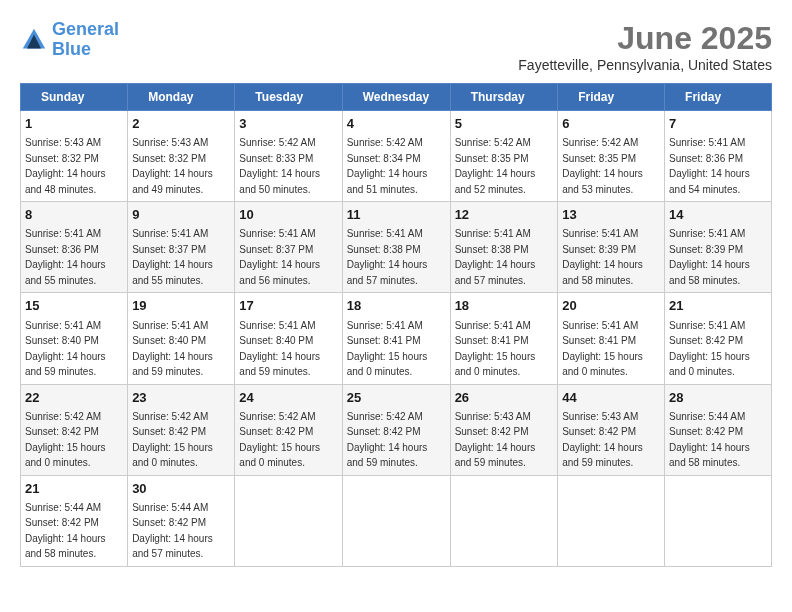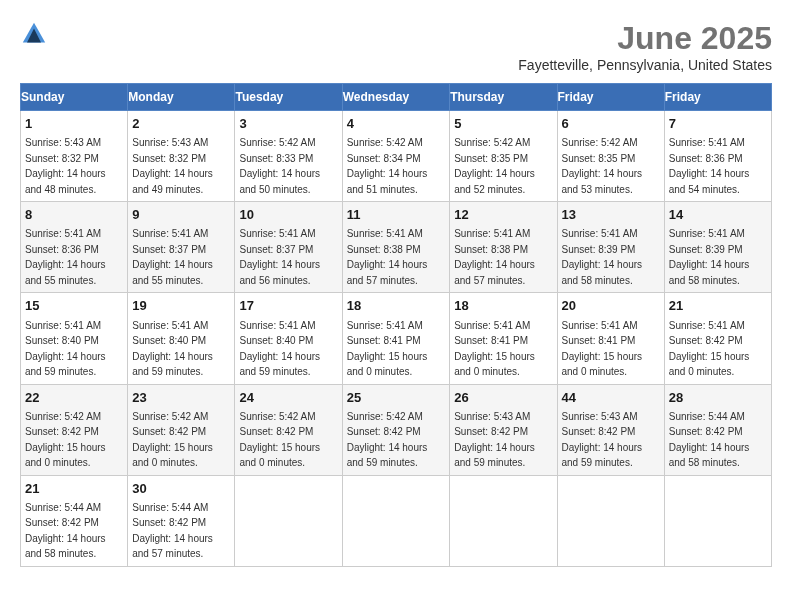--- a/index.html
+++ b/index.html
@@ -47,21 +47,21 @@
       color: #333;
     }
     .calendar-table {
       width: 100%;
       border-collapse: collapse;
       font-size: 10.5px;
     }
     .calendar-table th {
       background-color: #3a6eb5;
       color: #fff;
-      padding: 6px 0;
+      padding: 6px 20px;
       text-align: left;
       font-size: 12px;
       font-weight: bold;
       border: 1px solid #5585c5;
     }
     .calendar-table td {
       vertical-align: top;
       border: 1px solid #ccc;
       padding: 4px;
       width: 108px;
@@ -91,20 +91,24 @@
   </style>
 </head>
 <body>
 
 <div class="header-area">
   <div class="logo">
     <svg class="logo-icon" viewBox="0 0 40 40">
       <polygon points="20,4 36,32 4,32" fill="#4a90d9"></polygon>
       <polygon points="20,12 30,32 10,32" fill="#1a3a5c"></polygon>
     </svg>
+    <div class="logo-text">
+      <div><span>General</span></div>
+      <div style="color:#4a90d9">Blue</div>
+    </div>
   </div>
   <div class="title-area">
     <div class="month-title">June 2025</div>
     <div class="location-title">Fayetteville, Pennsylvania, United States</div>
   </div>
 </div>
 
 <table class="calendar-table">
   <thead>
     <tr>

